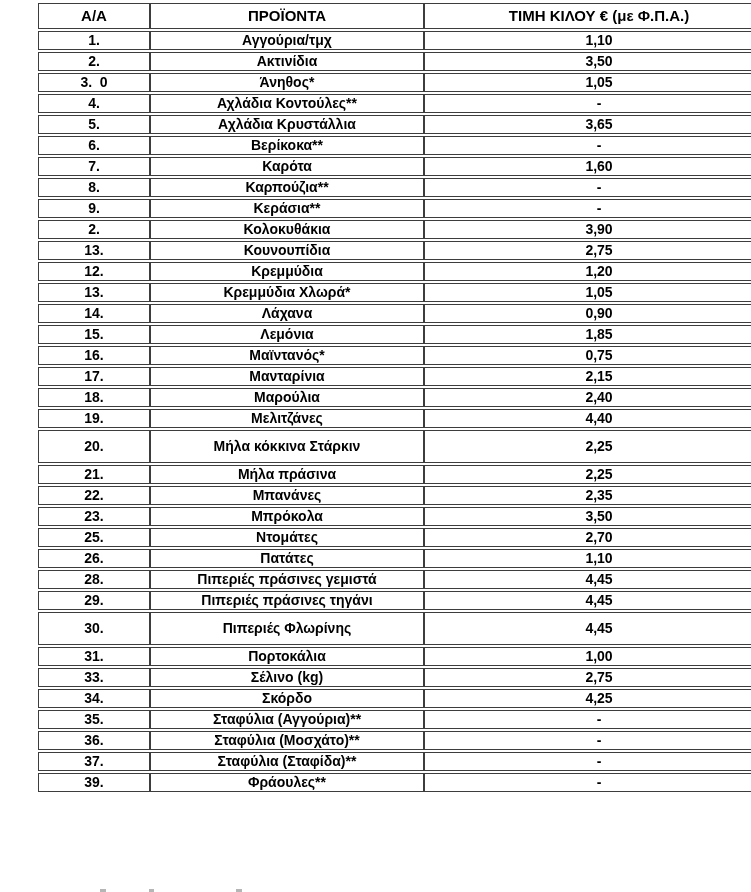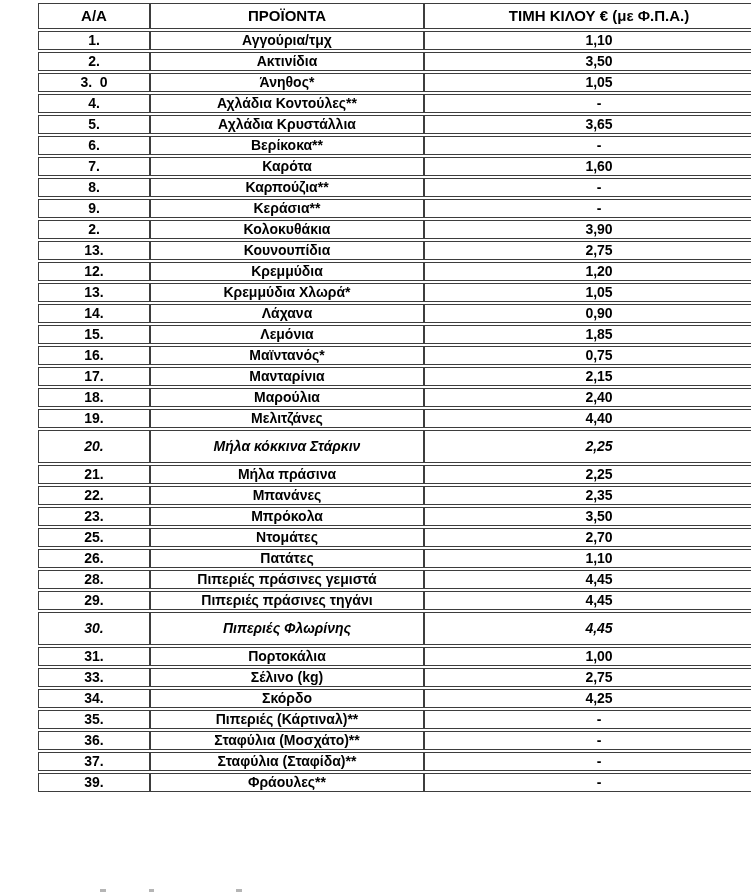--- a/index.html
+++ b/index.html
@@ -44,21 +44,20 @@
     line-height: 24px;
   }
   td {
     font-size: 14px;
     height: 17px;
     line-height: 17px;
   }
   tr.tall td {
     height: 31px;
     line-height: 31px;
-    font-style: italic;
   }
   td.num { white-space: pre; }
   
   .footnote-fragment {
     position: absolute;
     top: 888px;
     left: 0;
     width: 751px;
     height: 4px;
     overflow: hidden;
@@ -244,21 +243,21 @@
       <td class="product">Σέλινο (kg)</td>
       <td class="price">2,75</td>
     </tr>
         <tr>
       <td class="num">34.</td>
       <td class="product">Σκόρδο</td>
       <td class="price">4,25</td>
     </tr>
         <tr>
       <td class="num">35.</td>
-      <td class="product">Πιπεριές (Κάρτιναλ)**</td>
+      <td class="product">Σταφύλια (Αγγούρια)**</td>
       <td class="price">-</td>
     </tr>
         <tr>
       <td class="num">36.</td>
       <td class="product">Σταφύλια (Μοσχάτο)**</td>
       <td class="price">-</td>
     </tr>
         <tr>
       <td class="num">37.</td>
       <td class="product">Σταφύλια (Σταφίδα)**</td>

